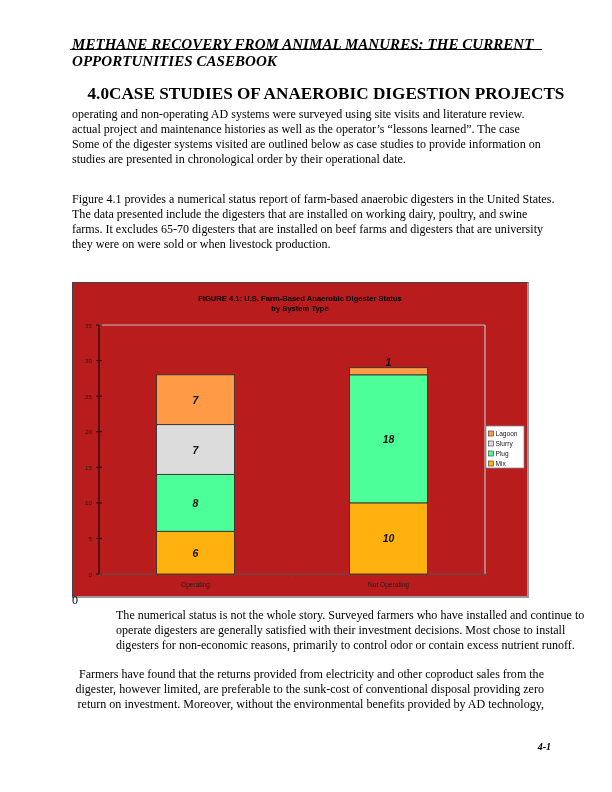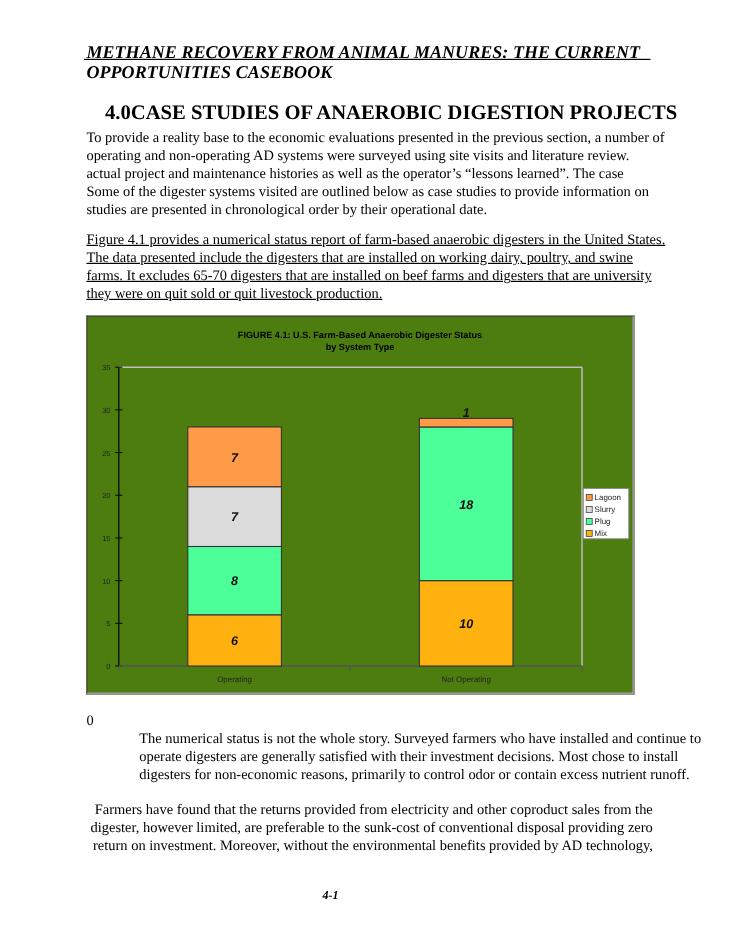--- a/index.html
+++ b/index.html
@@ -7,53 +7,52 @@
          font-family:"Liberation Serif", serif; color:#000; }
   .running-header { position:absolute; left:72px; width:468px; top:36px;
     font-size:15px; font-weight:bold; font-style:italic; text-align:left;
     letter-spacing:0.05px; }
   .header-rule { position:absolute; left:70px; width:472px; top:49px; height:0; border-top:1px solid #000; }
   .section-title { position:absolute; left:72px; top:84px; font-size:17.2px; font-weight:bold; white-space:nowrap;text-align:right; }
   .section-title .num { display:inline-block; width:37px; }
   .para { position:absolute; left:72px; width:472px; font-size:12.05px; line-height:15.1px; margin:0; }
   .para .ln { display:block; white-space:nowrap; }
   #p1 { top:107px; }
-  #p2 { top:192px;text-decoration:underline; }
+  #p2 { top:192px; }
   #p3 { top:608px;margin-left:44px; }
   #p4 { top:667px;text-align:right; }
   .stray-zero { position:absolute; left:72px; top:593px; font-size:12px; }
-  .chart-frame { position:absolute; left:72px; top:263px; width:454px; height:313px;
-    border-left:1px solid #444; border-top:1px solid #444; border-right:2px solid #999; border-bottom:2px solid #999; background:#4d7c0f;text-decoration:underline; }
-  .page-number { position:absolute; left:0; width:551px; top:741px; text-align:center;
+  .chart-frame { position:absolute; left:72px; top:282px; width:454px; height:313px;
+    border-left:1px solid #444; border-top:1px solid #444; border-right:2px solid #999; border-bottom:2px solid #999; background:#b91c1c;text-decoration:underline; }
+  .page-number { position:absolute; left:0; width:551px; top:741px; text-align:right;
     font-size:10px; font-weight:bold; font-style:italic; }
   svg text { font-family:"Liberation Sans", sans-serif; }
 </style>
 </head>
 <body>
 
 <div class="running-header">METHANE RECOVERY FROM ANIMAL MANURES:  THE CURRENT OPPORTUNITIES CASEBOOK</div>
 <div class="header-rule"></div>
 
 <div class="section-title">
   <span class="num">4.0</span><span>CASE STUDIES OF ANAEROBIC DIGESTION PROJECTS</span>
 </div>
 
 <p class="para" id="p1">
-  <span class="ln">To provide a reality base to the economic evaluations presented in the previous section, a number of</span>
   <span class="ln">operating and non-operating AD systems were surveyed using site visits and literature review.</span>
   <span class="ln">actual project and maintenance histories as well as the operator’s “lessons learned”. The case</span>
   <span class="ln">Some of the digester systems visited are outlined below as case studies to provide information on</span>
   <span class="ln">studies are presented in chronological order by their operational date.</span>
 </p>
 
 <p class="para" id="p2">
   <span class="ln">Figure 4.1 provides a numerical status report of farm-based anaerobic digesters in the United States.</span>
   <span class="ln">The data presented include the digesters that are installed on working dairy, poultry, and swine</span>
   <span class="ln">farms. It excludes 65-70 digesters that are installed on beef farms and digesters that are university</span>
-  <span class="ln">they were on quit sold or quit livestock production.</span>
+  <span class="ln">they were on were sold or when livestock production.</span>
 </p>
 
 <div class="chart-frame">
   <svg id="chart" width="454" height="313" viewBox="0 0 454 313">
     <text id="chart-title" x="227" y="18" text-anchor="middle" font-size="7.6" font-weight="bold">FIGURE 4.1: U.S. Farm-Based Anaerobic Digester Status</text>
     <text id="chart-subtitle" x="227" y="28" text-anchor="middle" font-size="7.6" font-weight="bold">by System Type</text>
     <g id="plot">
         <line x1="26" y1="42" x2="412" y2="42" stroke="#bfbfbf" stroke-width="1.2"></line>
         <line x1="412" y1="42" x2="412" y2="291" stroke="#bfbfbf" stroke-width="1.2"></line>
         <line x1="26" y1="42" x2="26" y2="291" stroke="#000" stroke-width="1"></line>

